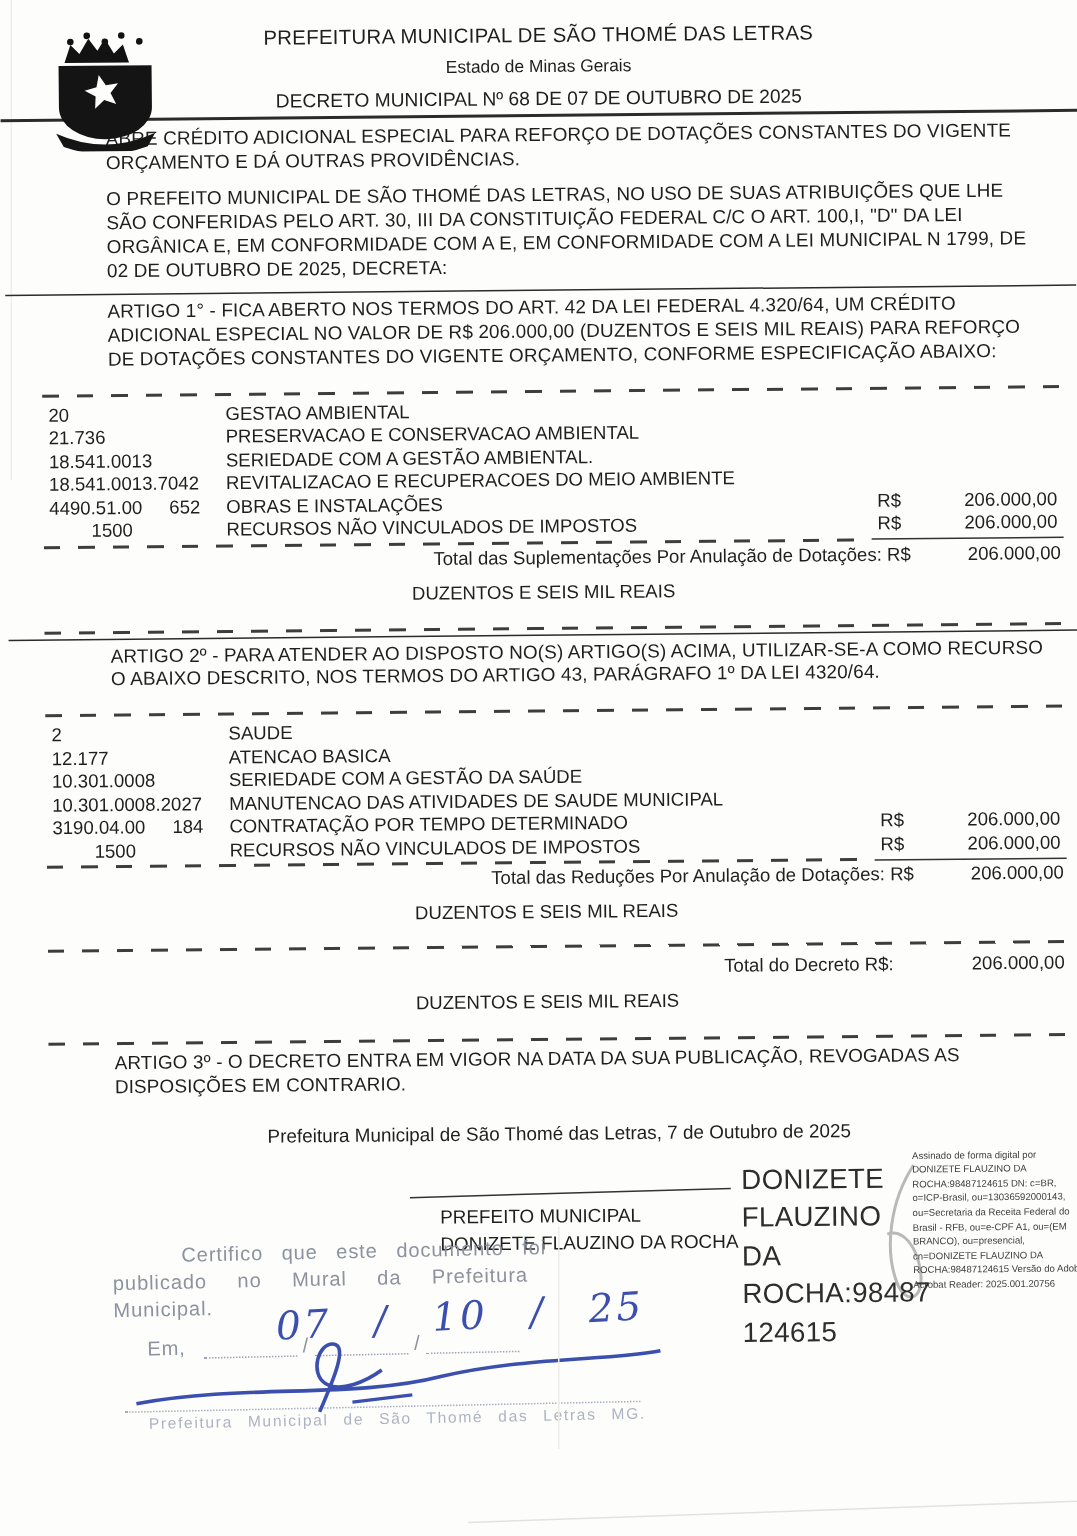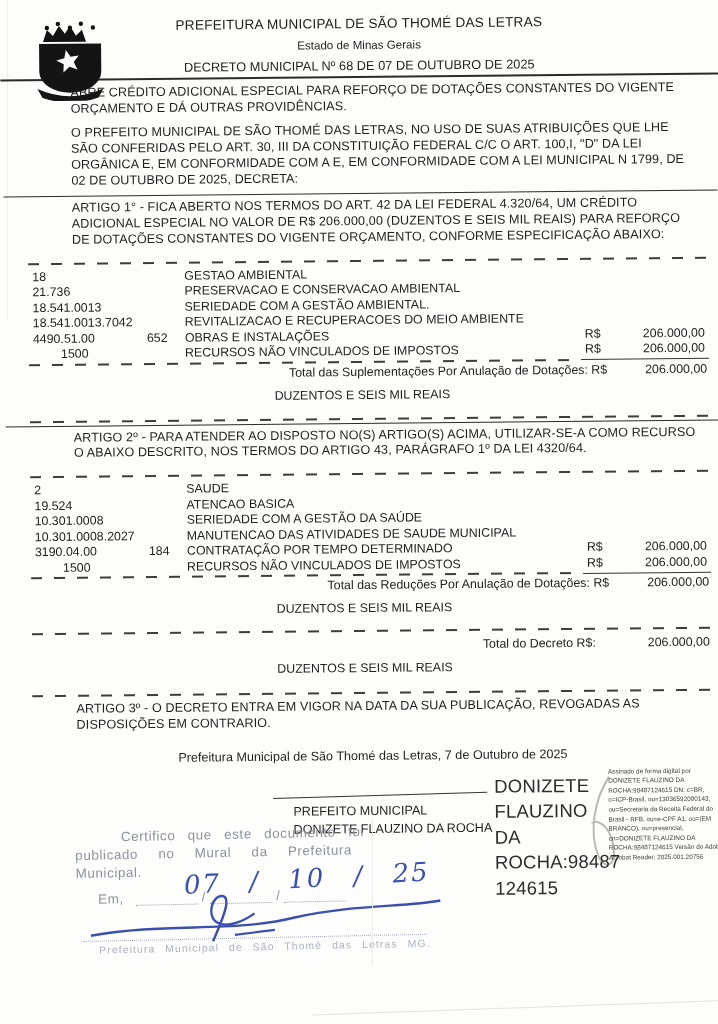--- a/index.html
+++ b/index.html
@@ -24,21 +24,21 @@
 
   .dash { height:2px; margin:0 12px 0 26px;
           background:repeating-linear-gradient(90deg,#3d3d3d 0 11px,transparent 11px 23px); }
   .dash.mt { margin-top:14px; }
 
   
   .tbl { margin:5px 14px 0 30px; font-size:12.4px; }
   .trow { display:flex; line-height:15.5px; }
   .c-code  { width:80px; flex:none; white-space:nowrap; }
   .c-code.ind { padding-left:28px; box-sizing:border-box; }
-  .c-code2 { width:38px; flex:none;margin-left:34px; }
+  .c-code2 { width:38px; flex:none; }
   .c-desc  { flex:1; white-space:nowrap; }
   .c-cur   { width:34px; flex:none; }
   .c-amt   { width:86px; flex:none; text-align:right; padding-right:2px; }
   .tbl-sep { display:flex; align-items:center; margin:1px 12px 0 26px; }
   .tbl-sep .d { flex:1; height:2px;
           background:repeating-linear-gradient(90deg,#3d3d3d 0 11px,transparent 11px 23px); }
   .tbl-sep .s { width:128px; border-top:1.4px solid #333; }
   .total-row { display:flex; justify-content:flex-end; font-size:12.4px; margin:2px 14px 0 0; }
   .total-row .lab { white-space:nowrap; }
   .total-row .amt { width:100px; text-align:right; }
@@ -111,21 +111,21 @@
     <p class="para" style="margin-top:5px;">ABRE CRÉDITO ADICIONAL ESPECIAL PARA REFORÇO DE DOTAÇÕES CONSTANTES DO VIGENTE ORÇAMENTO E DÁ OUTRAS PROVIDÊNCIAS.</p>
     <p class="para" style="margin-top:9px;">O PREFEITO MUNICIPAL DE SÃO THOMÉ DAS LETRAS, NO USO DE SUAS ATRIBUIÇÕES QUE LHE SÃO CONFERIDAS PELO ART. 30, III DA CONSTITUIÇÃO FEDERAL C/C O ART. 100,I, "D" DA LEI ORGÂNICA E, EM CONFORMIDADE COM A E, EM CONFORMIDADE COM A LEI MUNICIPAL N 1799, DE 02 DE OUTUBRO DE 2025, DECRETA:</p>
 
     <hr class="rule-thin">
     <p class="para" style="margin-top:4px;">ARTIGO 1° - FICA ABERTO NOS TERMOS DO ART. 42 DA LEI FEDERAL 4.320/64, UM CRÉDITO ADICIONAL ESPECIAL NO VALOR DE R$ 206.000,00 (DUZENTOS E SEIS MIL REAIS) PARA REFORÇO DE DOTAÇÕES CONSTANTES DO VIGENTE ORÇAMENTO, CONFORME ESPECIFICAÇÃO ABAIXO:</p>
 
     <div class="dash mt"></div>
 
     <div class="tbl">
       <div class="trow">
-        <span class="c-code">18</span>
+        <span class="c-code">20</span>
           <span class="c-code2"></span>
           <span class="c-desc">GESTAO AMBIENTAL</span>
           <span class="c-cur"></span>
           <span class="c-amt"></span>
       </div>
       <div class="trow">
         <span class="c-code">21.736</span>
           <span class="c-code2"></span>
           <span class="c-desc">PRESERVACAO E CONSERVACAO AMBIENTAL</span>
           <span class="c-cur"></span>
@@ -177,21 +177,21 @@
 
     <div class="tbl">
       <div class="trow">
         <span class="c-code">2</span>
           <span class="c-code2"></span>
           <span class="c-desc">SAUDE</span>
           <span class="c-cur"></span>
           <span class="c-amt"></span>
       </div>
       <div class="trow">
-        <span class="c-code">19.524</span>
+        <span class="c-code">12.177</span>
           <span class="c-code2"></span>
           <span class="c-desc">ATENCAO BASICA</span>
           <span class="c-cur"></span>
           <span class="c-amt"></span>
       </div>
       <div class="trow">
         <span class="c-code">10.301.0008</span>
           <span class="c-code2"></span>
           <span class="c-desc">SERIEDADE COM A GESTÃO DA SAÚDE</span>
           <span class="c-cur"></span>

